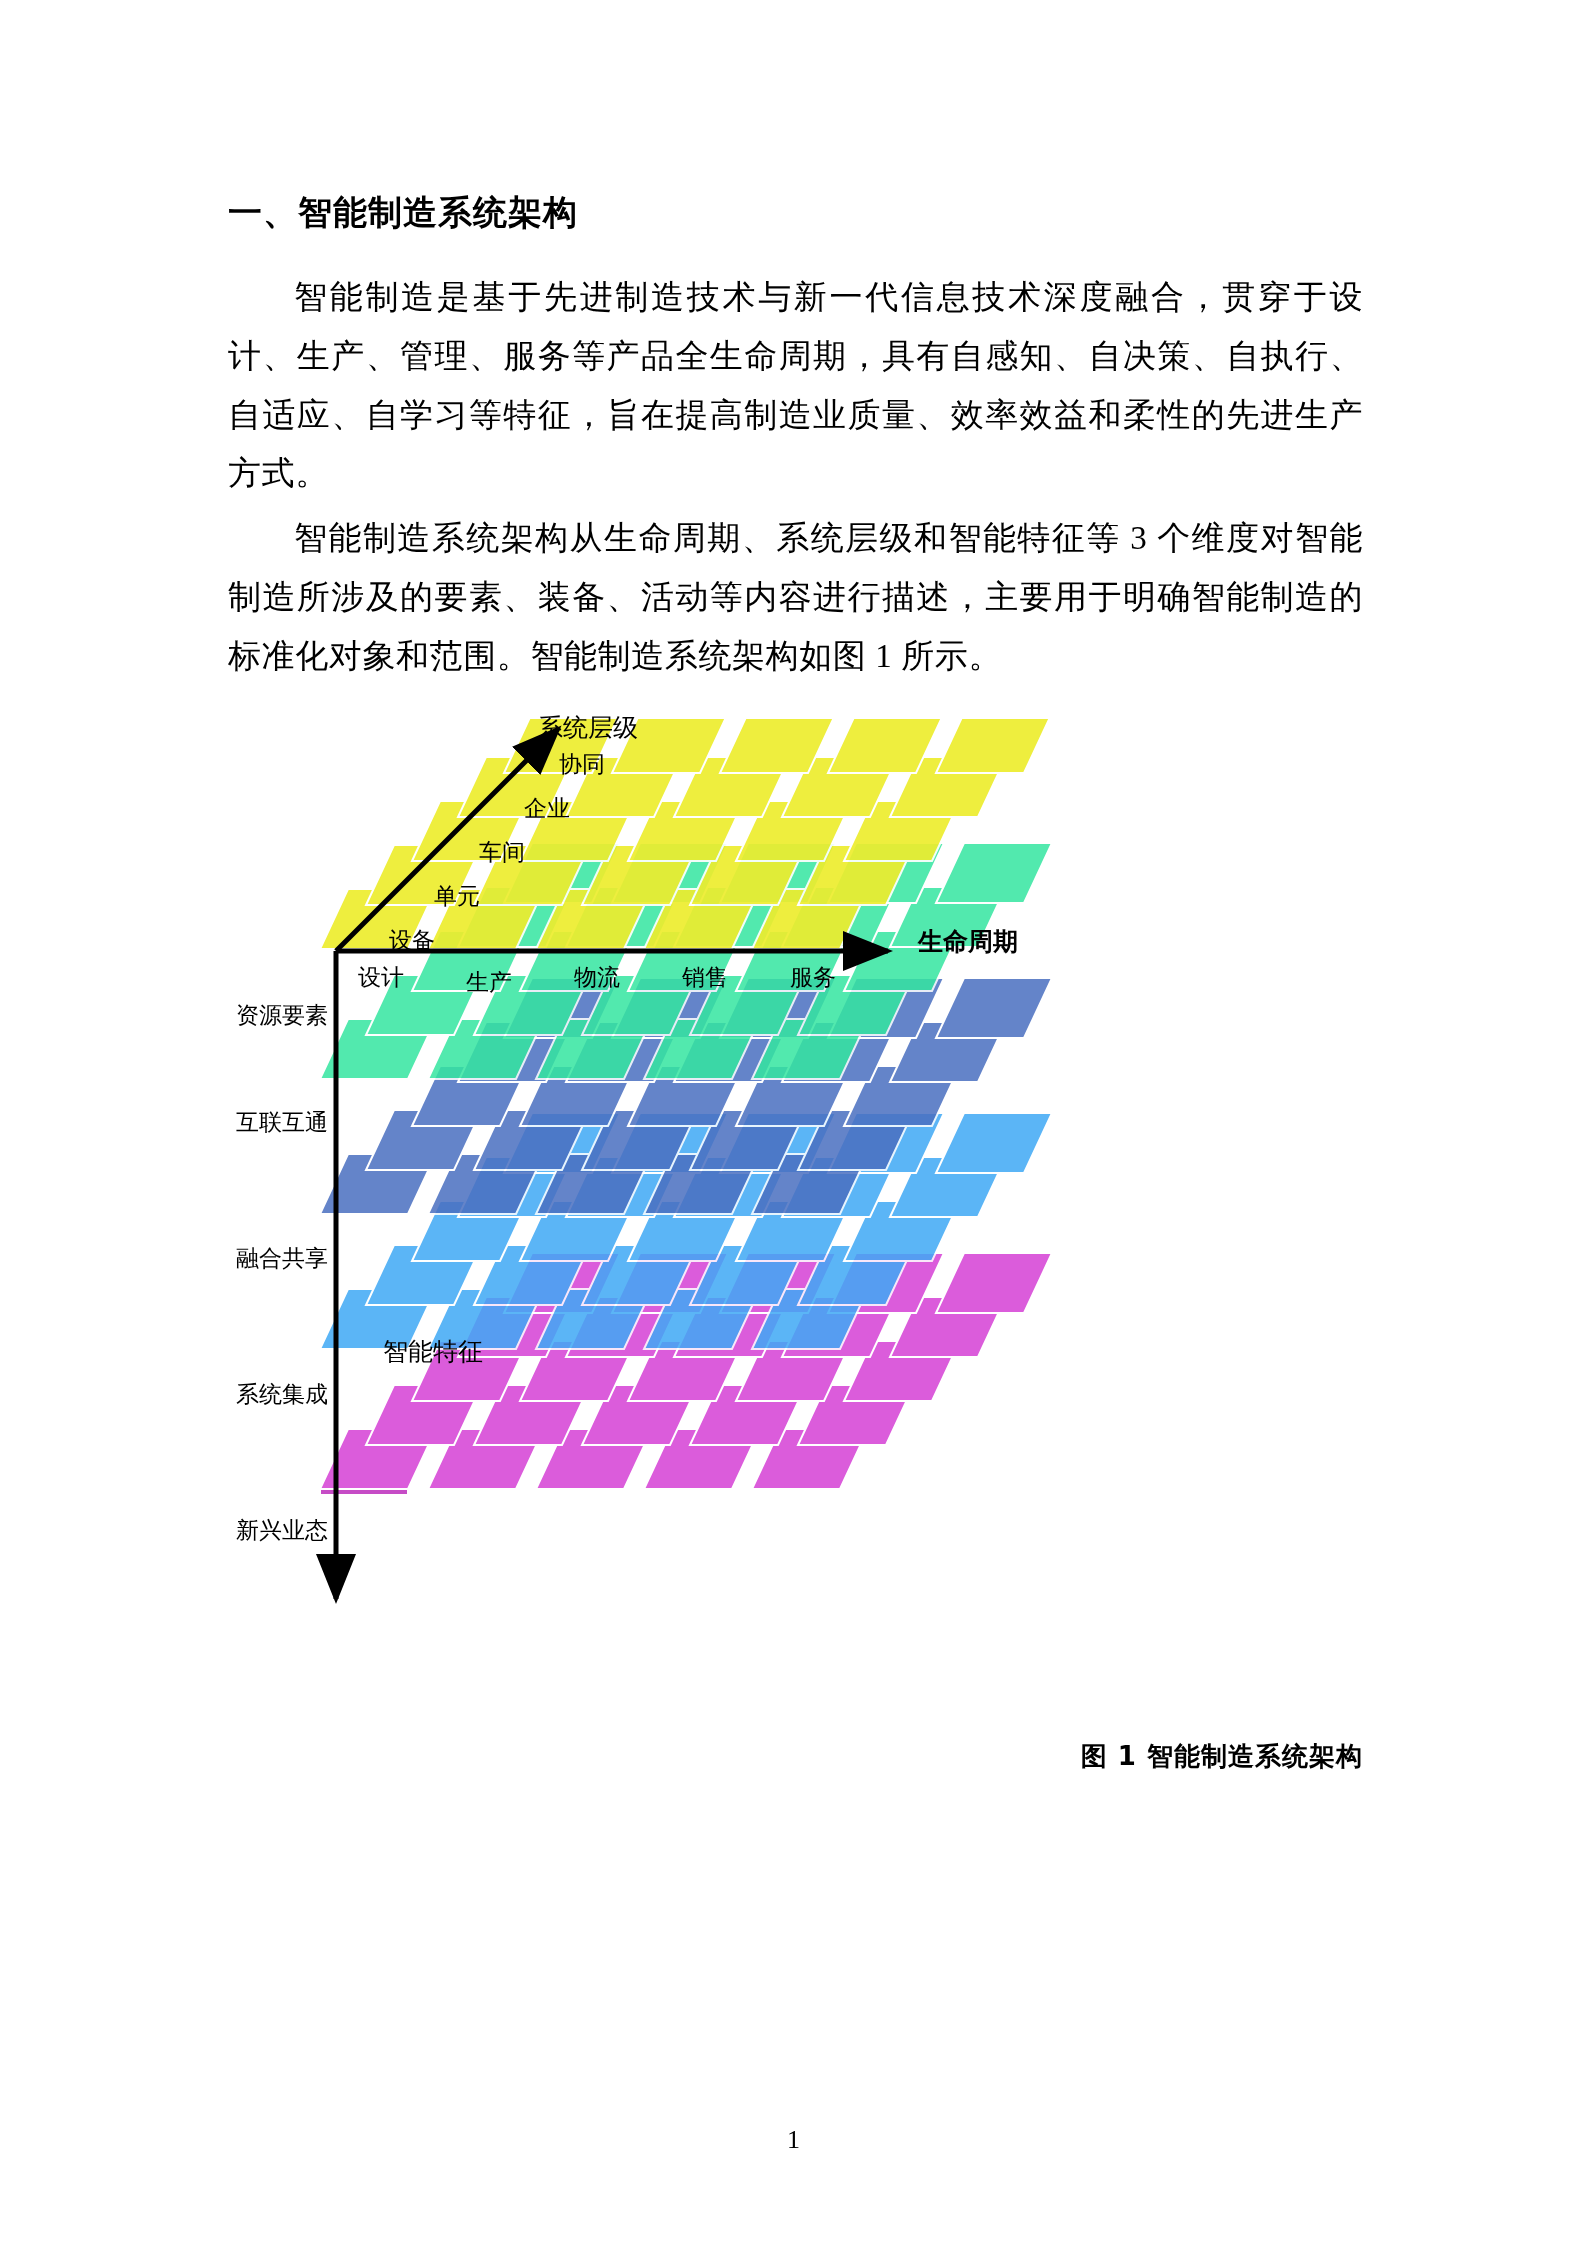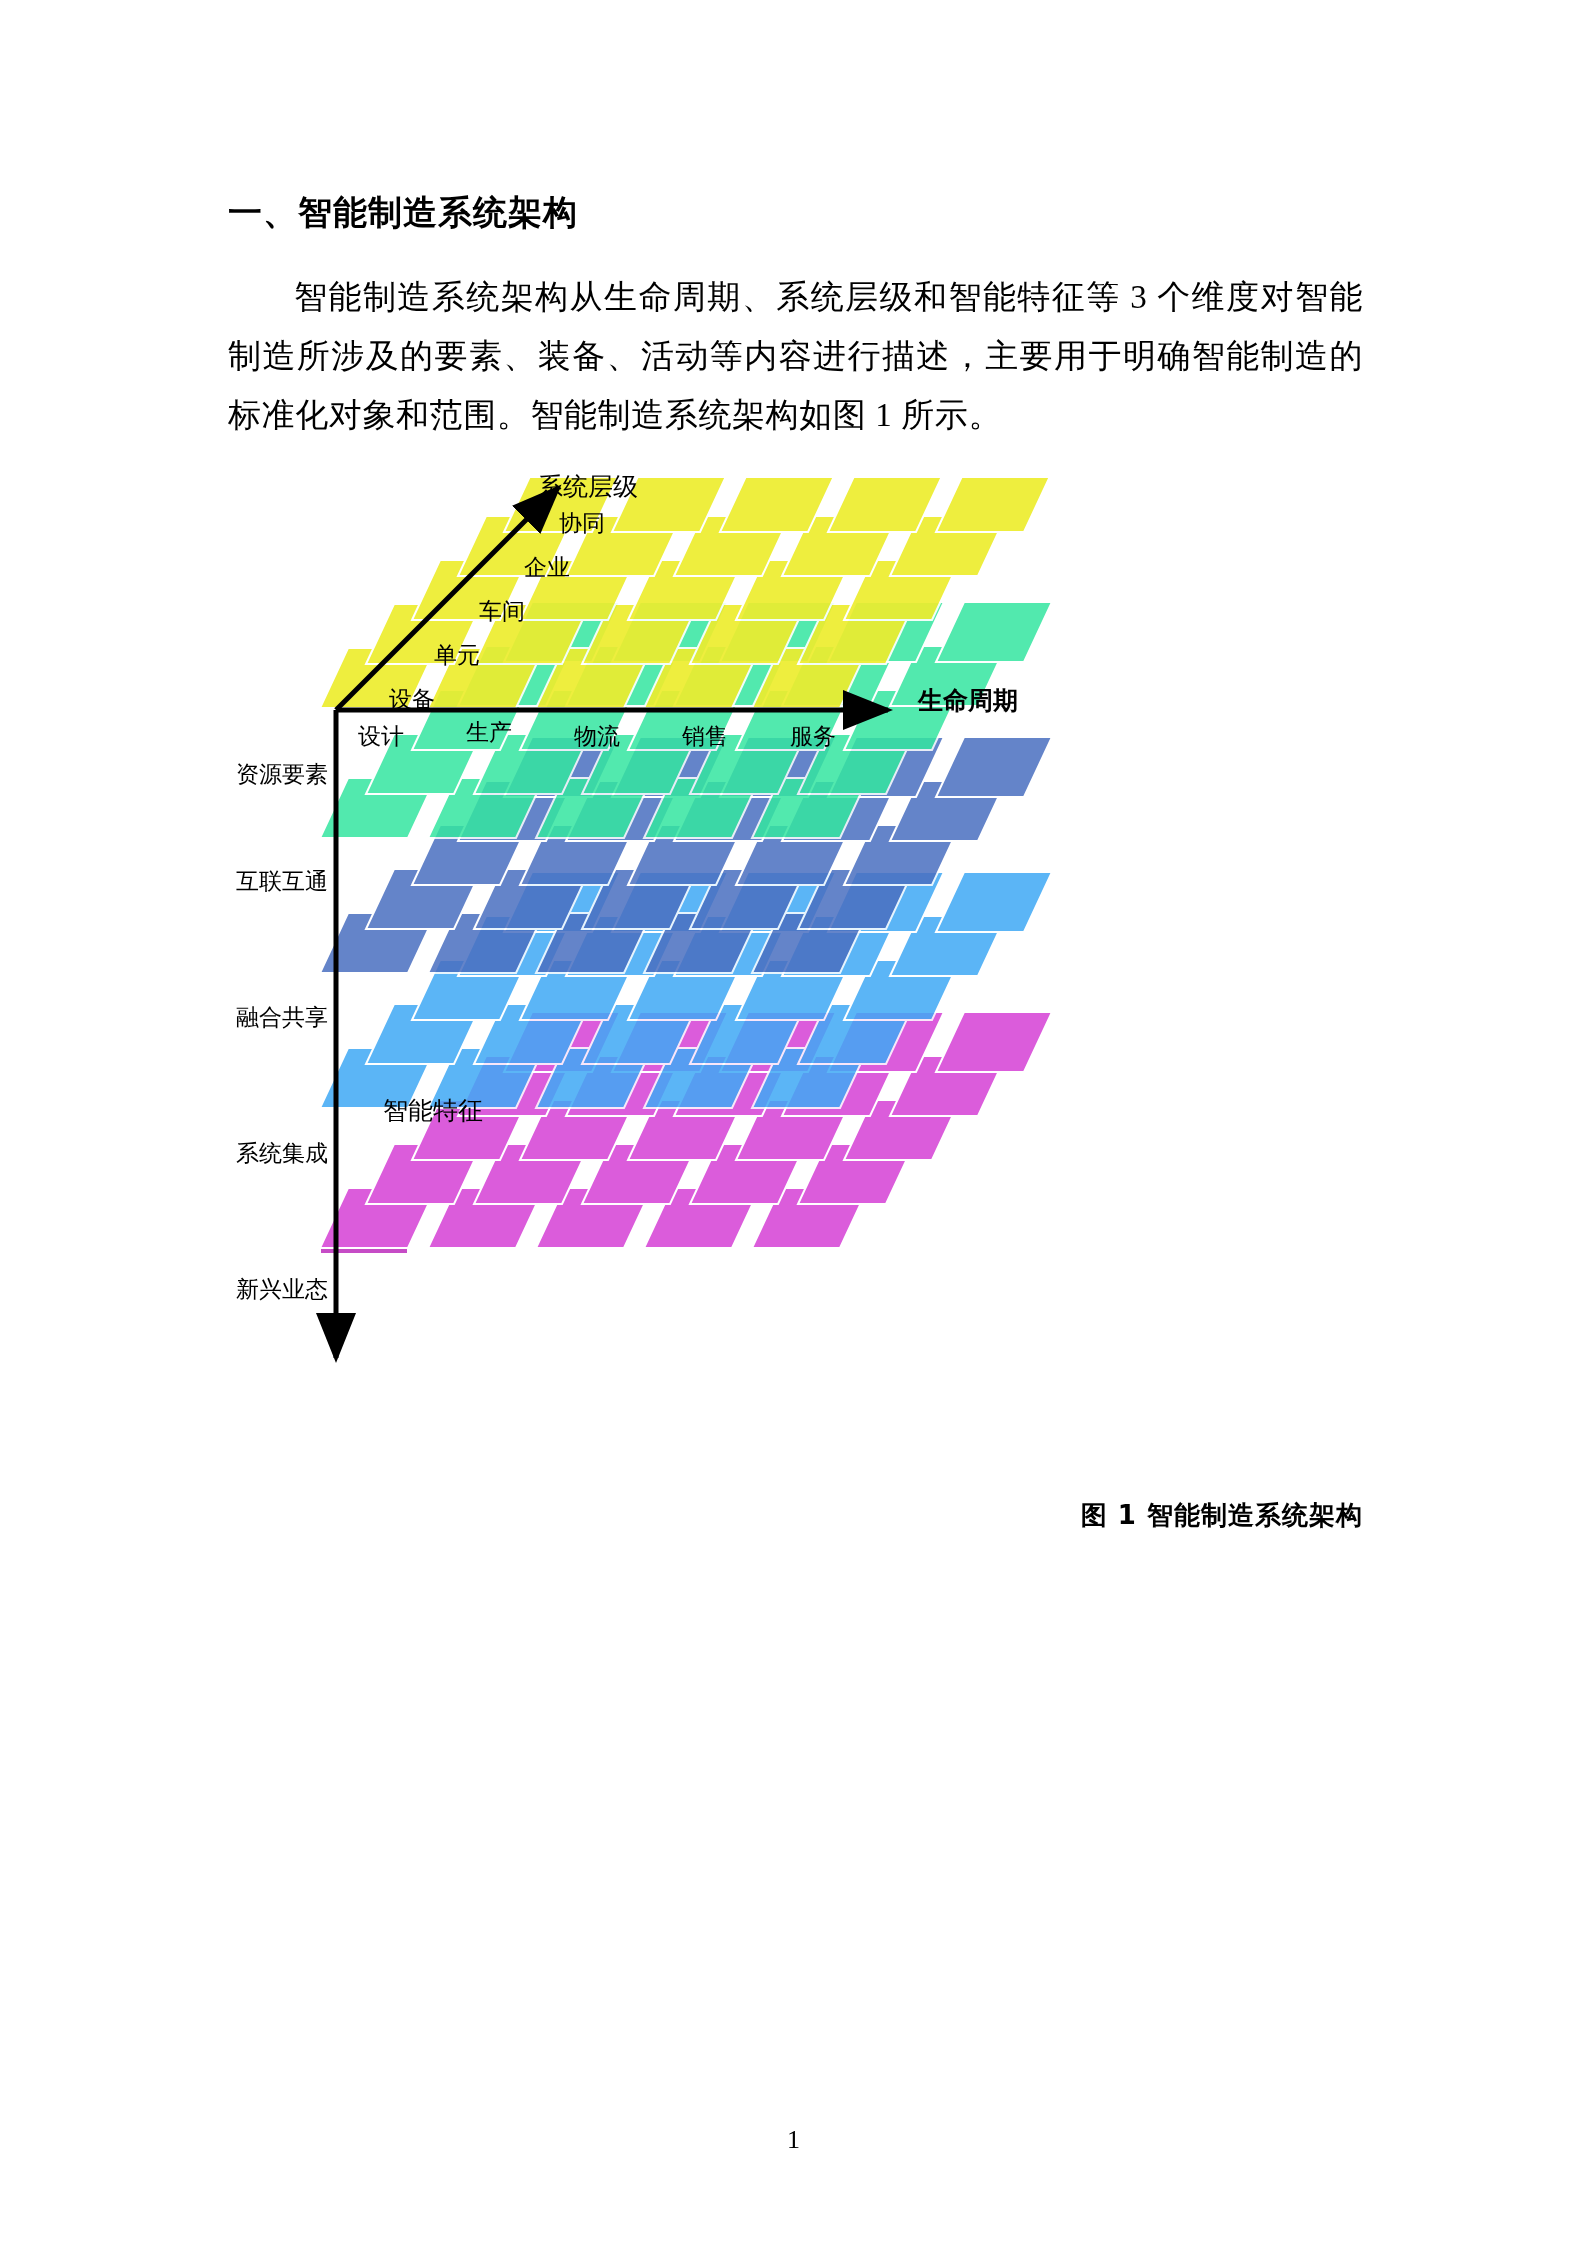--- a/index.html
+++ b/index.html
@@ -86,20 +86,21 @@
 </style>
 </head>
 <body>
 
 <div class="page">
 
   <div class="content">
 
     <h1 class="doc-heading">一、智能制造系统架构</h1>
 
+    <p class="body-par">智能制造是基于先进制造技术与新一代信息技术深度融合，贯穿于设计、生产、管理、服务等产品全生命周期，具有自感知、自决策、自执行、自适应、自学习等特征，旨在提高制造业质量、效率效益和柔性的先进生产方式。</p>
     <p class="body-par">智能制造系统架构从生命周期、系统层级和智能特征等 3 个维度对智能制造所涉及的要素、装备、活动等内容进行描述，主要用于明确智能制造的标准化对象和范围。智能制造系统架构如图 1 所示。</p>
 
     <div class="figure">
 
       <svg width="1135" height="960" viewBox="0 0 1135 960">
         <defs>
           <marker id="arrowhead" markerWidth="10" markerHeight="8" refX="9" refY="4" orient="auto">
             <polygon points="0 0, 10 4, 0 8" fill="#000"></polygon>
           </marker>
         </defs>
@@ -380,21 +381,21 @@
 
       <div class="axis-title" style="position:absolute; left:155px; top:616px;">智能特征</div>
 
       <div class="axis-label" style="position:absolute; left:331px; top:30px;">协同</div>
       <div class="axis-label" style="position:absolute; left:296px; top:74px;">企业</div>
       <div class="axis-label" style="position:absolute; left:251px; top:118px;">车间</div>
       <div class="axis-label" style="position:absolute; left:206px; top:162px;">单元</div>
       <div class="axis-label" style="position:absolute; left:161px; top:206px;">设备</div>
 
       <div class="axis-label" style="position:absolute; left:130px; top:243px;">设计</div>
-      <div class="axis-label" style="position:absolute; left:238px; top:239px;">生产</div>
+      <div class="axis-label" style="position:absolute; left:238px; top:248px;">生产</div>
       <div class="axis-label" style="position:absolute; left:346px; top:243px;">物流</div>
       <div class="axis-label" style="position:absolute; left:454px; top:243px;">销售</div>
       <div class="axis-label" style="position:absolute; left:562px; top:243px;">服务</div>
 
       <div class="axis-label" style="position:absolute; left:0px; top:252px; width:100px; text-align:right;margin-top:29px;">资源要素</div>
       <div class="axis-label" style="position:absolute; left:0px; top:388px; width:100px; text-align:right;">互联互通</div>
       <div class="axis-label" style="position:absolute; left:0px; top:524px; width:100px; text-align:right;">融合共享</div>
       <div class="axis-label" style="position:absolute; left:0px; top:660px; width:100px; text-align:right;">系统集成</div>
       <div class="axis-label" style="position:absolute; left:0px; top:796px; width:100px; text-align:right;">新兴业态</div>
 

